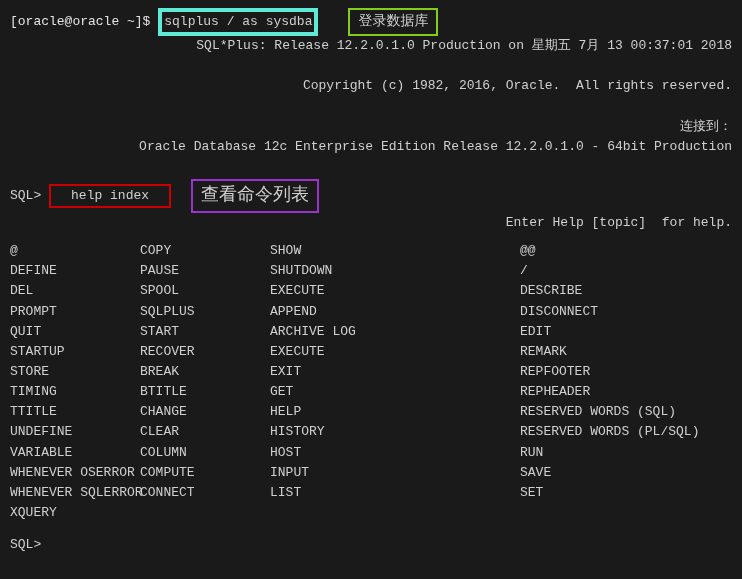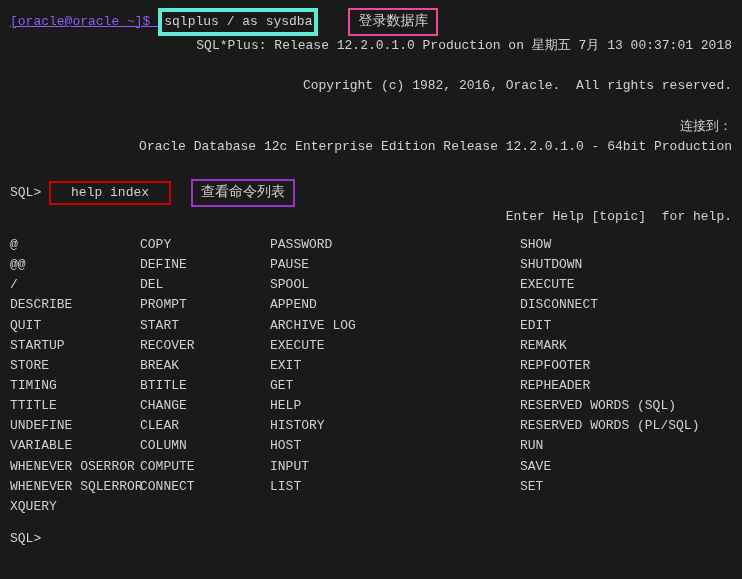--- a/index.html
+++ b/index.html
@@ -22,51 +22,50 @@
       white-space: pre;
       text-align: right;
     }
     .prompt-line {
       display: flex;
       align-items: center;
       margin-bottom: 0;
       line-height: 1.55;
     }
     .prompt-text {
-      color: #8b5cf6;
+      color: #e5e5e5;
       white-space: pre;
-      text-decoration: underline;
     }
     .highlighted-cmd {
       border: 4px solid #5eead4;
       padding: 0 2px;
       color: #d0d0d0;
       background: transparent;
     }
     .annotation-box {
-      border: 2px solid #ec4899;
+      border: 2px solid #84cc16;
       padding: 1px 8px;
       color: #d0d0d0;
       margin-left: 30px;
       font-size: 14px;
       display: inline-block;
     }
     .help-cmd-box {
       border: 2px solid #cc0000;
       padding: 0 20px;
       color: #d0d0d0;
       background: transparent;
       display: inline;
     }
     .help-annotation {
       border: 2px solid #9933cc;
       padding: 1px 8px;
       color: #d0d0d0;
       margin-left: 20px;
-      font-size: 14px;
+      font-size: 18px;
       display: inline-block;
     }
     .sql-prompt-line {
       display: flex;
       align-items: center;
       line-height: 1.55;
       margin-top: 2px;
     }
     .sql-gt {
       color: #d0d0d0;
@@ -112,32 +111,32 @@
     <span class="help-cmd-box">help index</span>
     <span class="help-annotation">查看命令列表</span>
   </div>
 
   <div class="line">Enter Help [topic]  for help.</div>
   <div class="spacer"></div>
 
   <div class="col-table" id="cmd-table">
   <div class="col-cell">@</div>
       <div class="col-cell">COPY</div>
-      <div class="col-cell">PASSWORD</div>
       <div class="col-cell">SHOW</div>
       <div class="col-cell">@@</div>
       <div class="col-cell">DEFINE</div>
       <div class="col-cell">PAUSE</div>
       <div class="col-cell">SHUTDOWN</div>
       <div class="col-cell">/</div>
       <div class="col-cell">DEL</div>
       <div class="col-cell">SPOOL</div>
       <div class="col-cell">EXECUTE</div>
       <div class="col-cell">DESCRIBE</div>
       <div class="col-cell">PROMPT</div>
+      <div class="col-cell">SQLPLUS</div>
       <div class="col-cell">APPEND</div>
       <div class="col-cell">DISCONNECT</div>
       <div class="col-cell">QUIT</div>
       <div class="col-cell">START</div>
       <div class="col-cell">ARCHIVE LOG</div>
       <div class="col-cell">EDIT</div>
       <div class="col-cell">STARTUP</div>
       <div class="col-cell">RECOVER</div>
       <div class="col-cell">EXECUTE</div>
       <div class="col-cell">REMARK</div>

